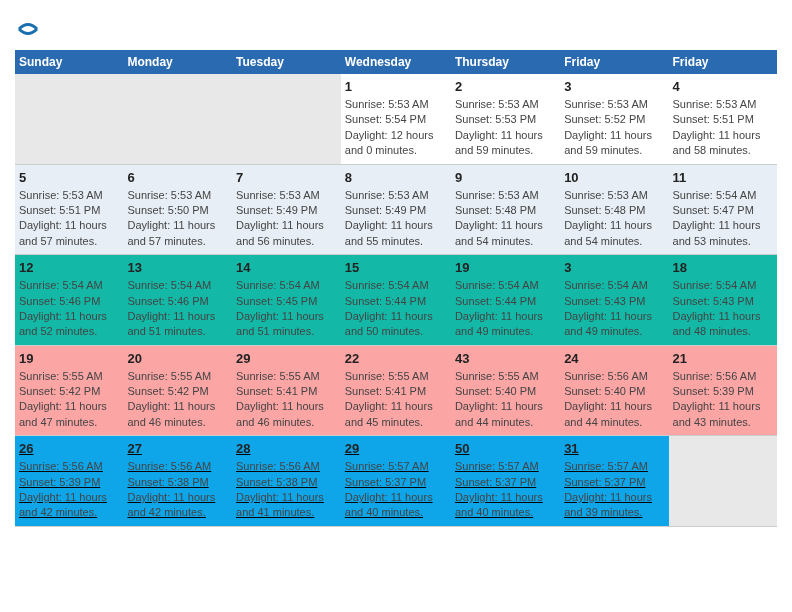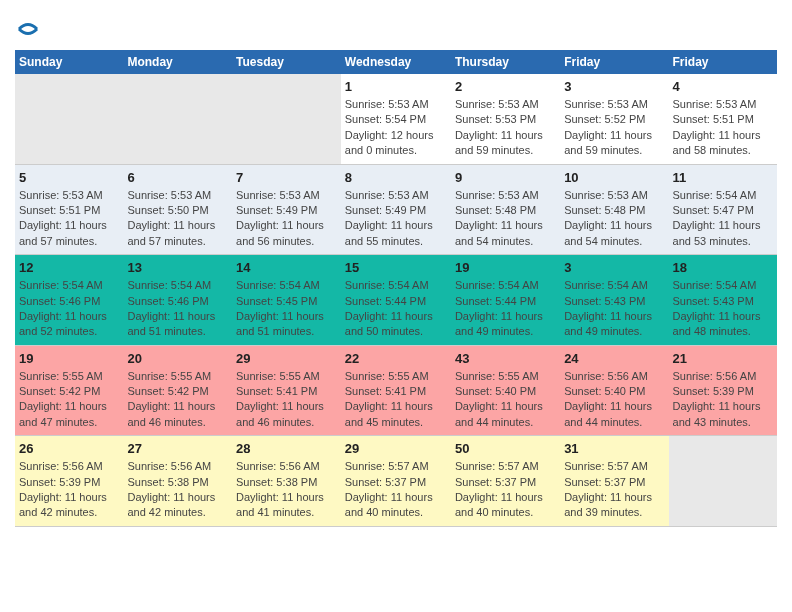--- a/index.html
+++ b/index.html
@@ -225,21 +225,21 @@
           </td>
           <td>
             <div class="day-number">24</div>
             <div class="day-info">Sunrise: 5:56 AM<br>Sunset: 5:40 PM<br>Daylight: 11 hours<br>and 44 minutes.</div>
           </td>
           <td>
             <div class="day-number">21</div>
             <div class="day-info">Sunrise: 5:56 AM<br>Sunset: 5:39 PM<br>Daylight: 11 hours<br>and 43 minutes.</div>
           </td>
         </tr>
-        <tr style="background: #fef9c3;">
+        <tr style="background: #0ea5e9; text-decoration: underline;">
           <td>
             <div class="day-number">26</div>
             <div class="day-info">Sunrise: 5:56 AM<br>Sunset: 5:39 PM<br>Daylight: 11 hours<br>and 42 minutes.</div>
           </td>
           <td>
             <div class="day-number">27</div>
             <div class="day-info">Sunrise: 5:56 AM<br>Sunset: 5:38 PM<br>Daylight: 11 hours<br>and 42 minutes.</div>
           </td>
           <td>
             <div class="day-number">28</div>

